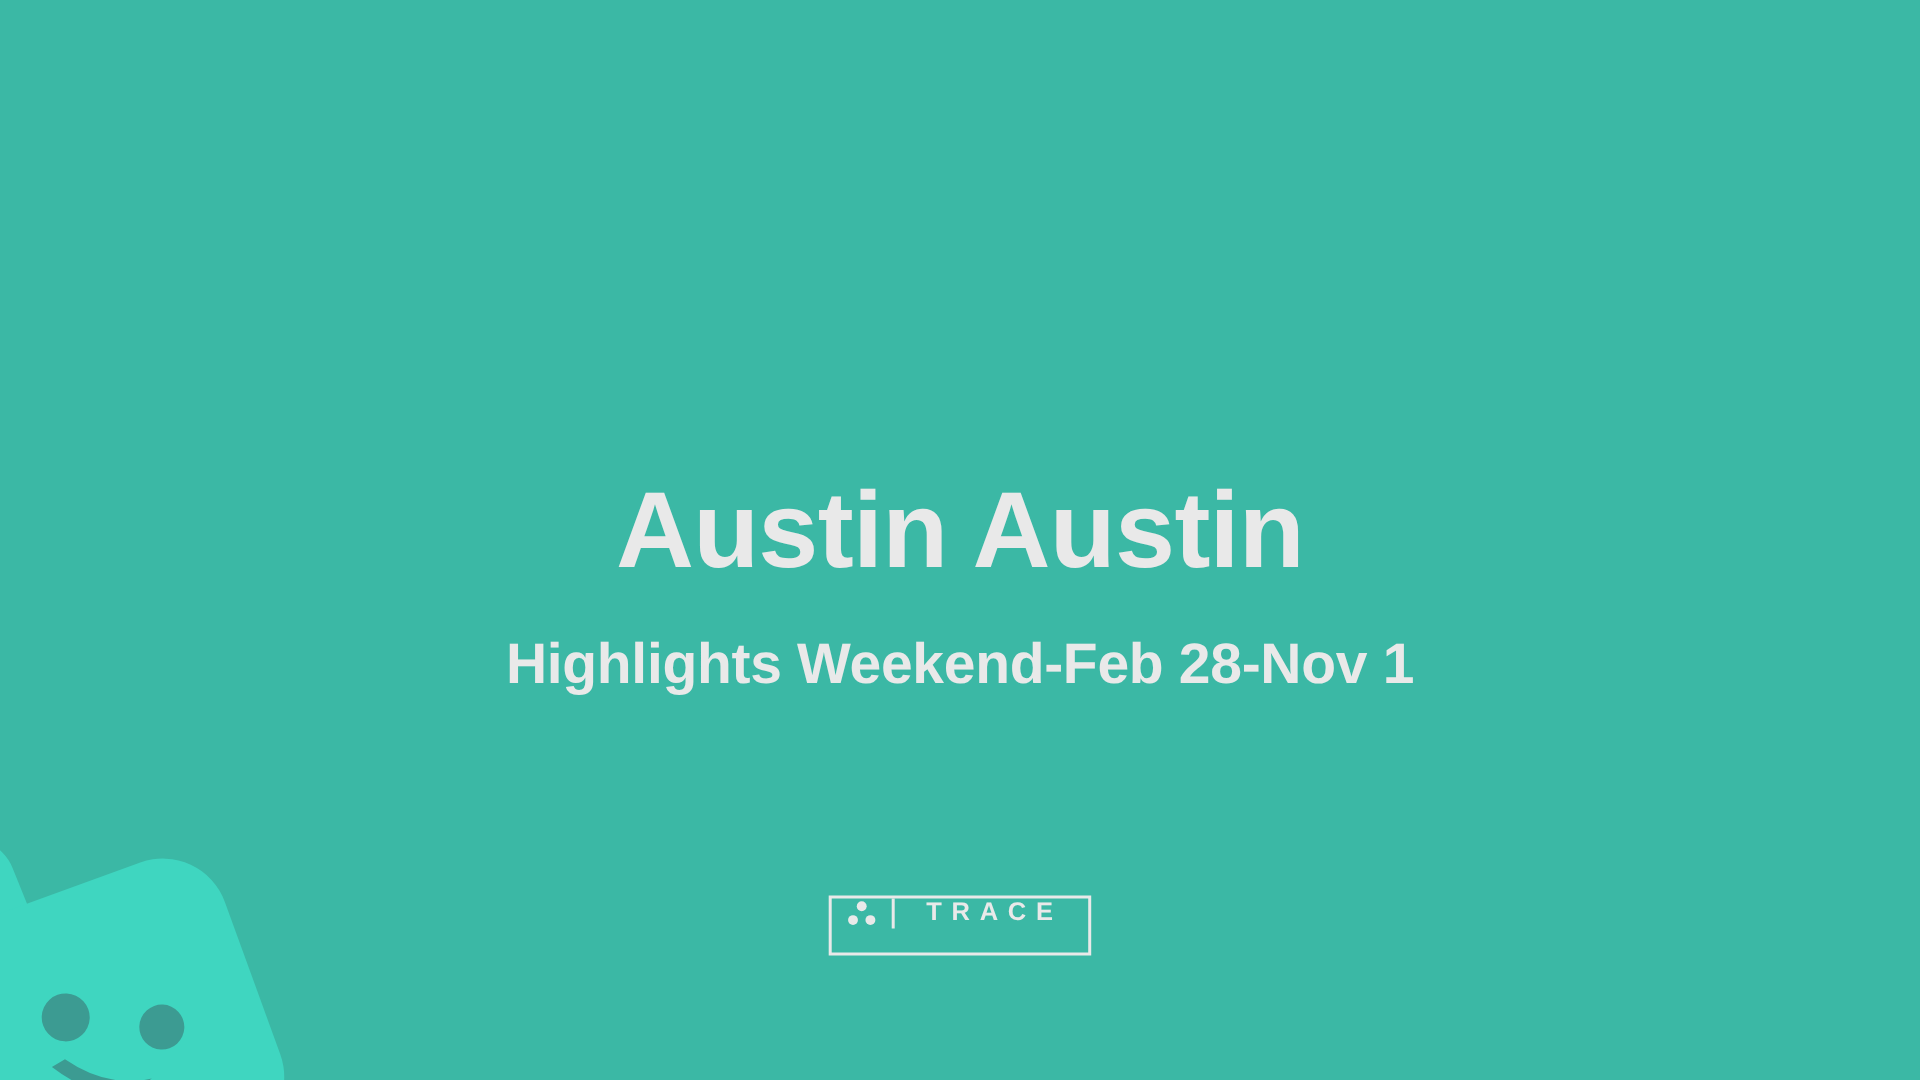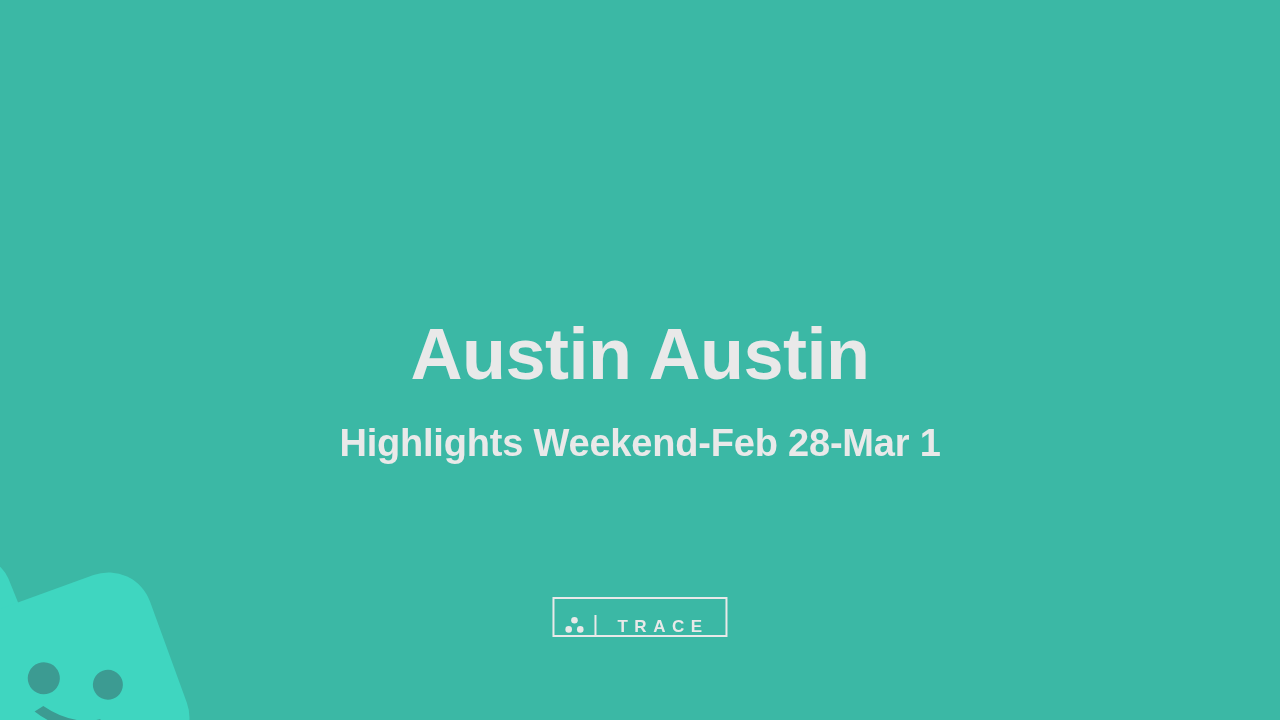--- a/index.html
+++ b/index.html
@@ -82,21 +82,21 @@
   
   #logo {
     position: absolute;
     left: 50%;
     transform: translateX(-50%);
     top: 597px;
     height: 40px;
     box-sizing: border-box;
     border: 2px solid #E9E9E9;
     display: flex;
-    align-items: flex-end;
+    align-items: flex-start;
   }
   #logo-mark {
     width: 42px;
     box-sizing: border-box;
     border-right: 2px solid #E9E9E9;
     display: flex;
     align-items: center;
     justify-content: center;
   }
   #logo-mark svg { display: block; }
@@ -134,21 +134,21 @@
         <circle cx="108" cy="158" r="16" fill="#3C9B92"></circle>
         <circle cx="166" cy="186" r="15" fill="#3C9B92"></circle>
 
         <path d="M 88 186 Q 112 224 148 216 Q 118 212 98 184 Z" fill="#3C9B92"></path>
       </g>
     </svg>
   </div>
 
   <div id="center-block">
     <h1 id="title">Austin Austin</h1>
-    <h2 id="subtitle">Highlights Weekend-Feb 28-Mar 1</h2>
+    <h2 id="subtitle">Highlights Weekend-Feb 28-Nov 1</h2>
   </div>
 
   <div id="logo">
     <div id="logo-mark">
       <svg width="22" height="20" viewBox="0 0 22 20" xmlns="http://www.w3.org/2000/svg" aria-hidden="true">
         <circle cx="11" cy="5.2" r="3.3" fill="#E9E9E9"></circle>
         <circle cx="5.2" cy="14.4" r="3.3" fill="#E9E9E9"></circle>
         <circle cx="16.8" cy="14.4" r="3.3" fill="#E9E9E9"></circle>
       </svg>
     </div>

